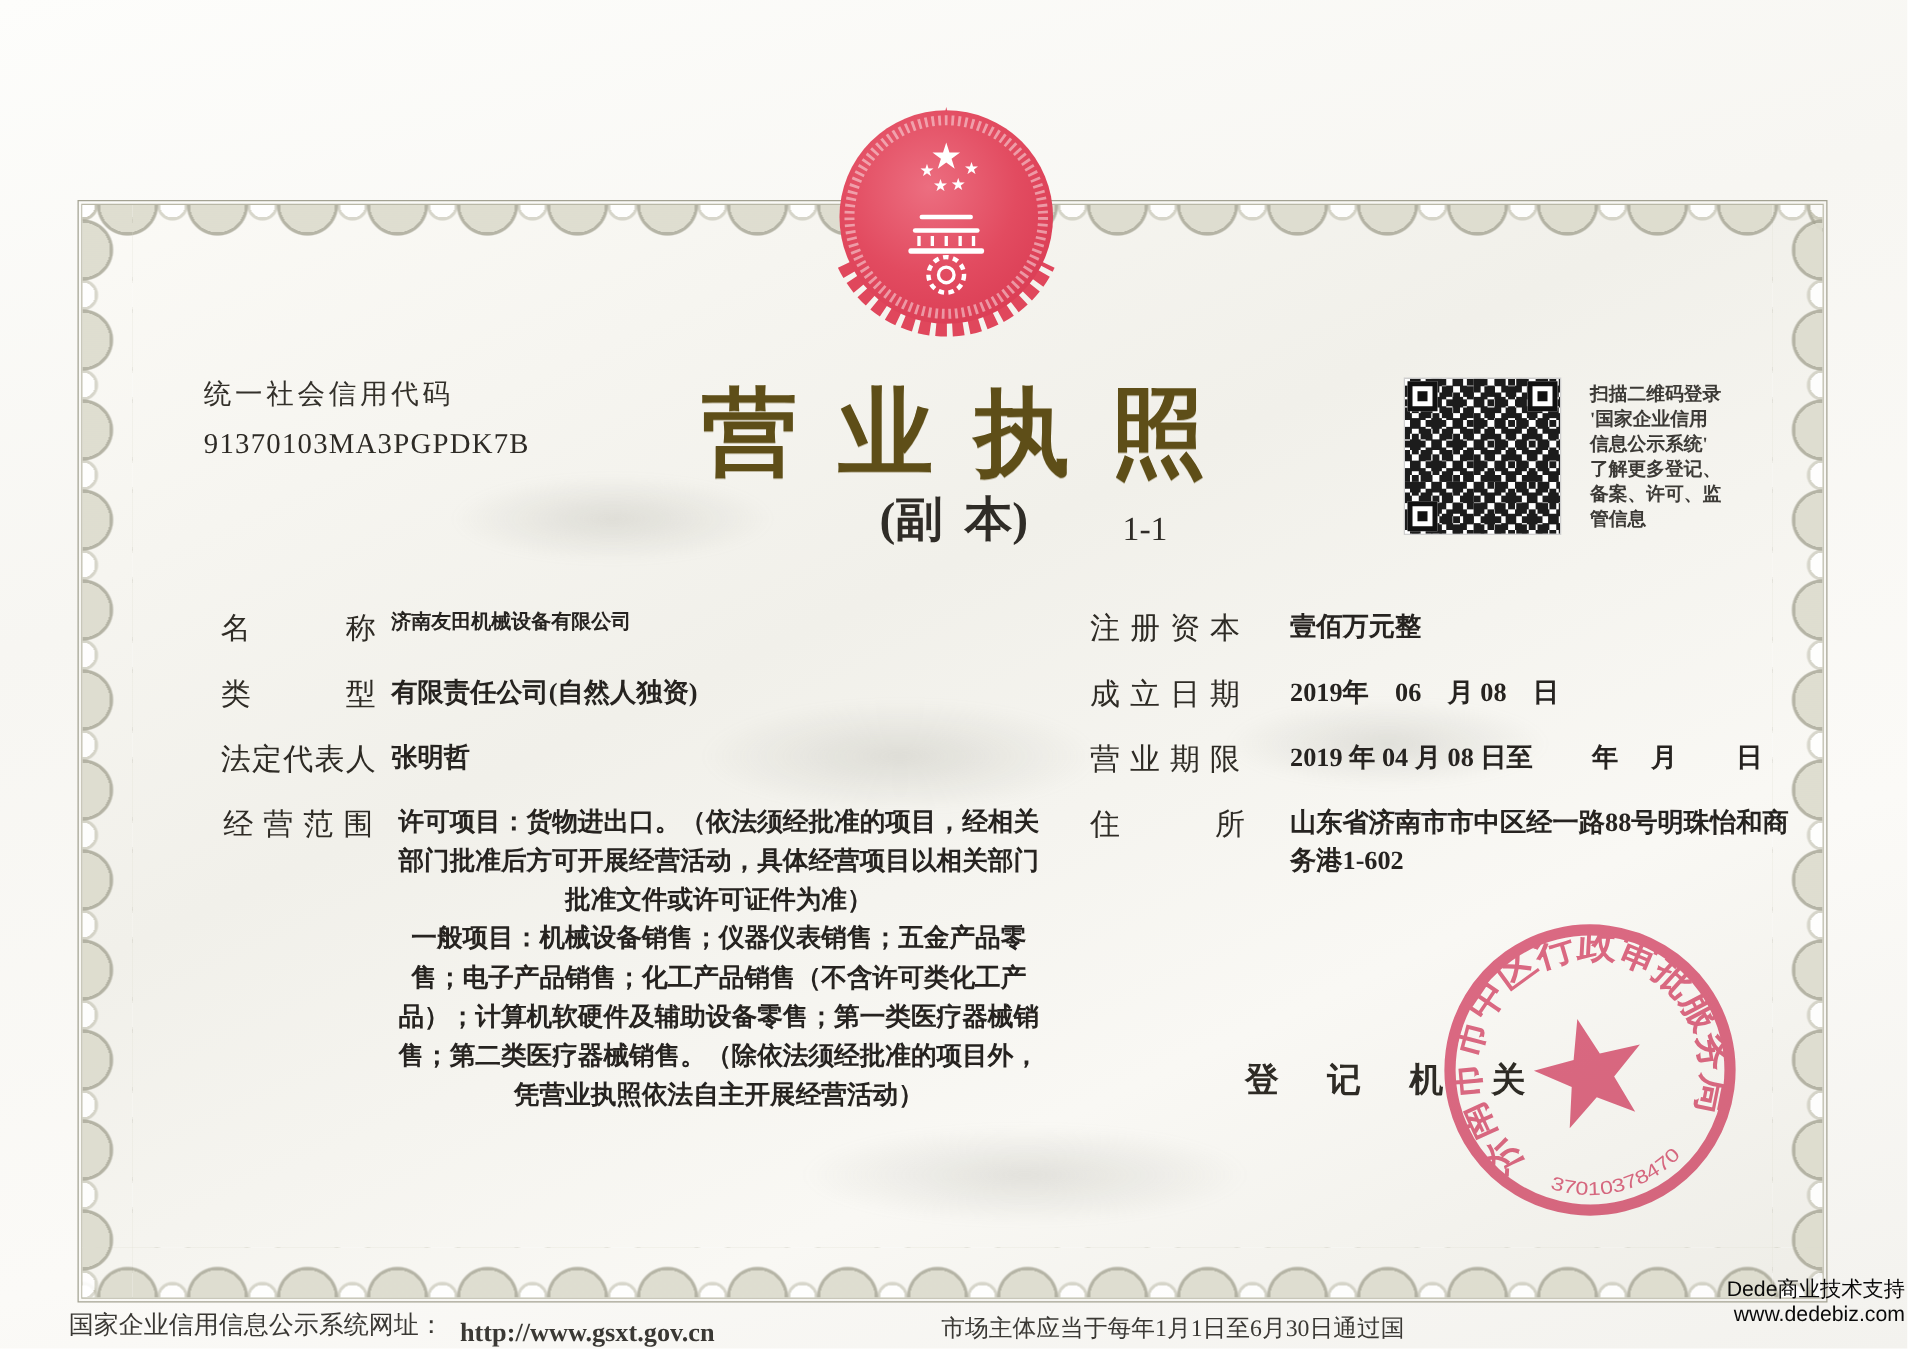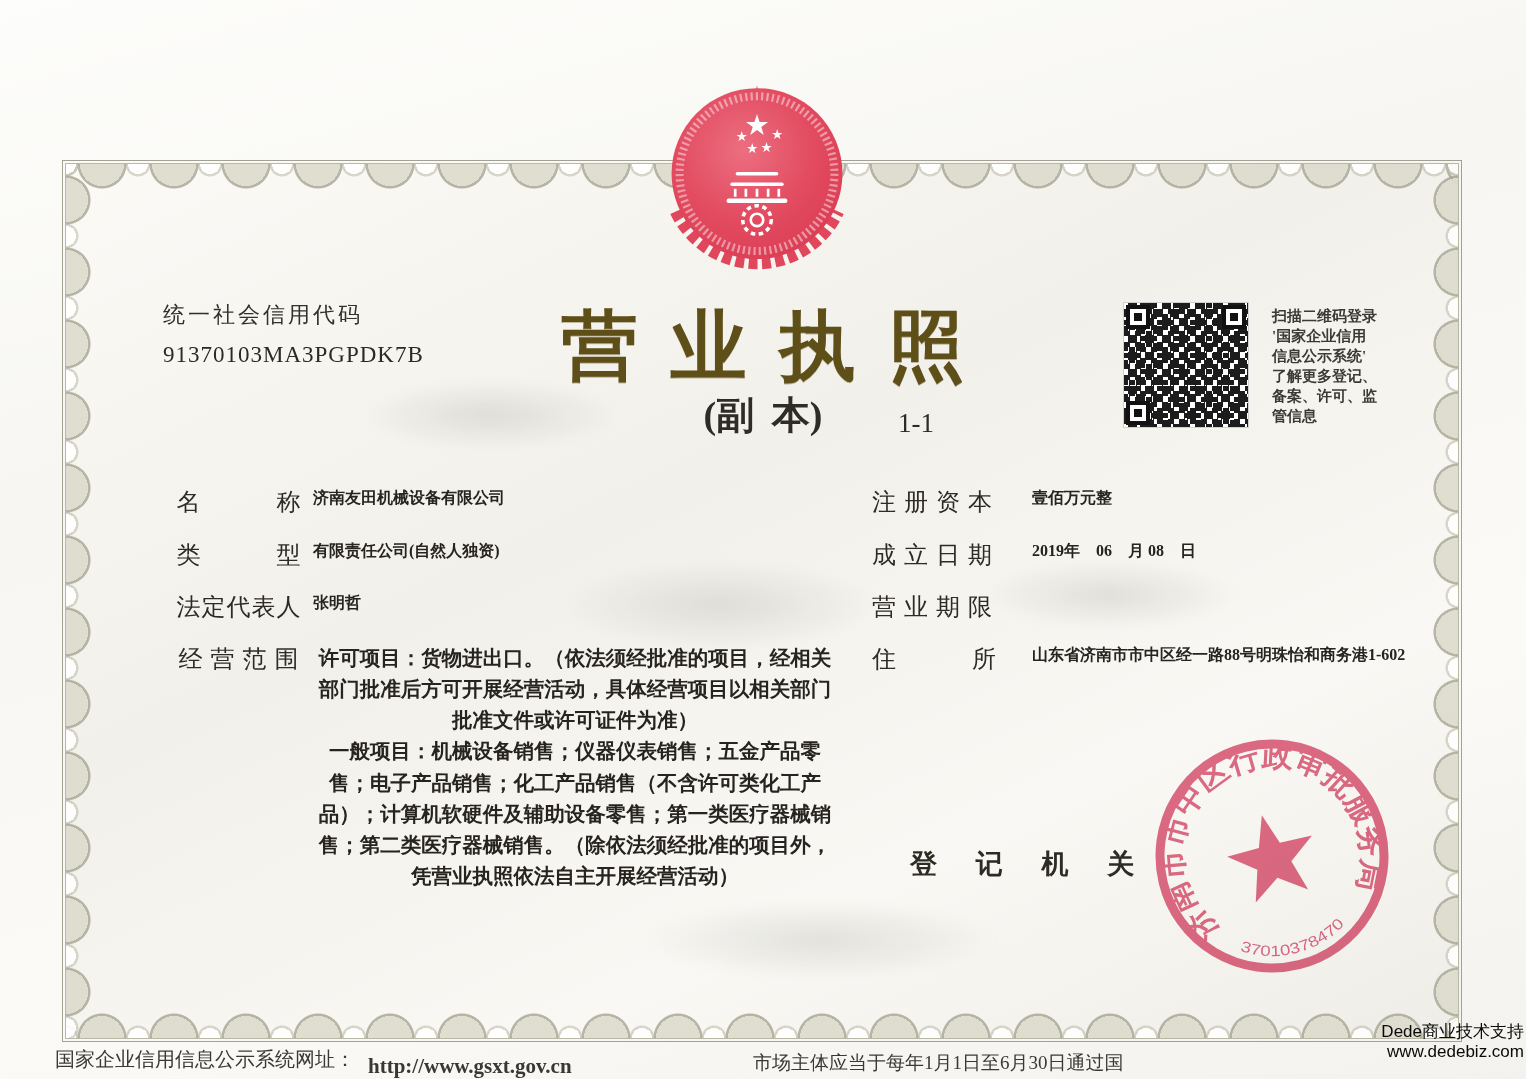--- a/index.html
+++ b/index.html
@@ -51,29 +51,29 @@
       conic-gradient(#1c1c1c 25%,rgba(0,0,0,0) 0 50%,#1c1c1c 0 75%,rgba(0,0,0,0) 0);
     background-size:11px 11px,17px 17px;background-position:0 0,4px 6px;outline:1px solid #cfcfcf;}
   .finder{position:absolute;width:24px;height:24px;border:4px solid #111;background:#fff;box-sizing:border-box;}
   .finder::after{content:"";position:absolute;left:4px;top:4px;width:8px;height:8px;background:#111;}
   .finder.tl{left:2px;top:2px}.finder.tr{right:2px;top:2px}.finder.bl{left:2px;bottom:2px}
   .qr-caption{position:absolute;left:1272px;top:306px;width:126px;z-index:3;
     font-size:15px;font-weight:bold;line-height:1.34;color:#3c3a36;white-space:pre-line;}
   
   .row{position:absolute;display:flex;z-index:3;}
   .row .lab{flex:0 0 148px;font-size:24px;color:#2e2b25;letter-spacing:1px;}
-  .row .val{font-size:16px;font-weight:600;color:#262320;line-height:1.5;}
+  .row .val{font-size:21px;font-weight:600;color:#262320;line-height:1.5;}
   .rowsL{left:165px;width:672px;text-align:center;}
   .rowsR{left:872px;width:580px;}
   .rowsR .lab{flex-basis:160px;}
   .y1{top:486px}.y2{top:539px}.y3{top:591px}.y4{top:643px}
   .scope .val{font-size:20.5px;line-height:1.52;white-space:pre-line;}
   .addr .val{line-height:1.45;}
   
-  .reg-label{position:absolute;left:910px;top:846px;z-index:3;font-size:27px;color:#2e2b25;letter-spacing:16px;font-weight:600;}
+  .reg-label{position:absolute;left:996px;top:846px;z-index:3;font-size:27px;color:#2e2b25;letter-spacing:16px;font-weight:600;}
   .seal{position:absolute;left:1150px;top:734px;width:244px;height:244px;z-index:5;opacity:.88;mix-blend-mode:multiply;}
   .issue-date{position:absolute;left:1136px;top:928px;z-index:4;font-size:28px;color:#242220;font-weight:600;letter-spacing:2px;}
   
   .foot{position:absolute;z-index:3;color:#3a3834;}
   .foot-url{font-family:"Liberation Serif",serif;font-weight:bold;}
   .watermark{position:absolute;right:2px;top:1022px;z-index:6;text-align:right;
     font-family:"Liberation Sans","DejaVu Sans",sans-serif;font-size:17px;font-weight:normal;
     line-height:1.18;color:#0a0a0a;white-space:pre-line;}
 </style>
 </head>
@@ -168,20 +168,21 @@
   <div class="row rowsR y1">
     <span class="lab">注 册 资 本</span>
     <span class="val">壹佰万元整</span>
   </div>
   <div class="row rowsR y2">
     <span class="lab">成 立 日 期</span>
     <span class="val">2019年　06　月 08　日</span>
   </div>
   <div class="row rowsR y3">
     <span class="lab">营 业 期 限</span>
+    <span class="val">2019 年 04 月 08 日至　　 年　 月　　 日</span>
   </div>
   <div class="row rowsR y4 addr">
     <span class="lab">住　　　所</span>
     <span class="val" style="max-width:400px">山东省济南市市中区经一路88号明珠怡和商务港1-602</span>
   </div>
 
   <div class="reg-label">登 记 机 关</div>
 
   <svg class="seal" viewBox="0 0 244 244">
     <g transform="rotate(-14 122 122)">

